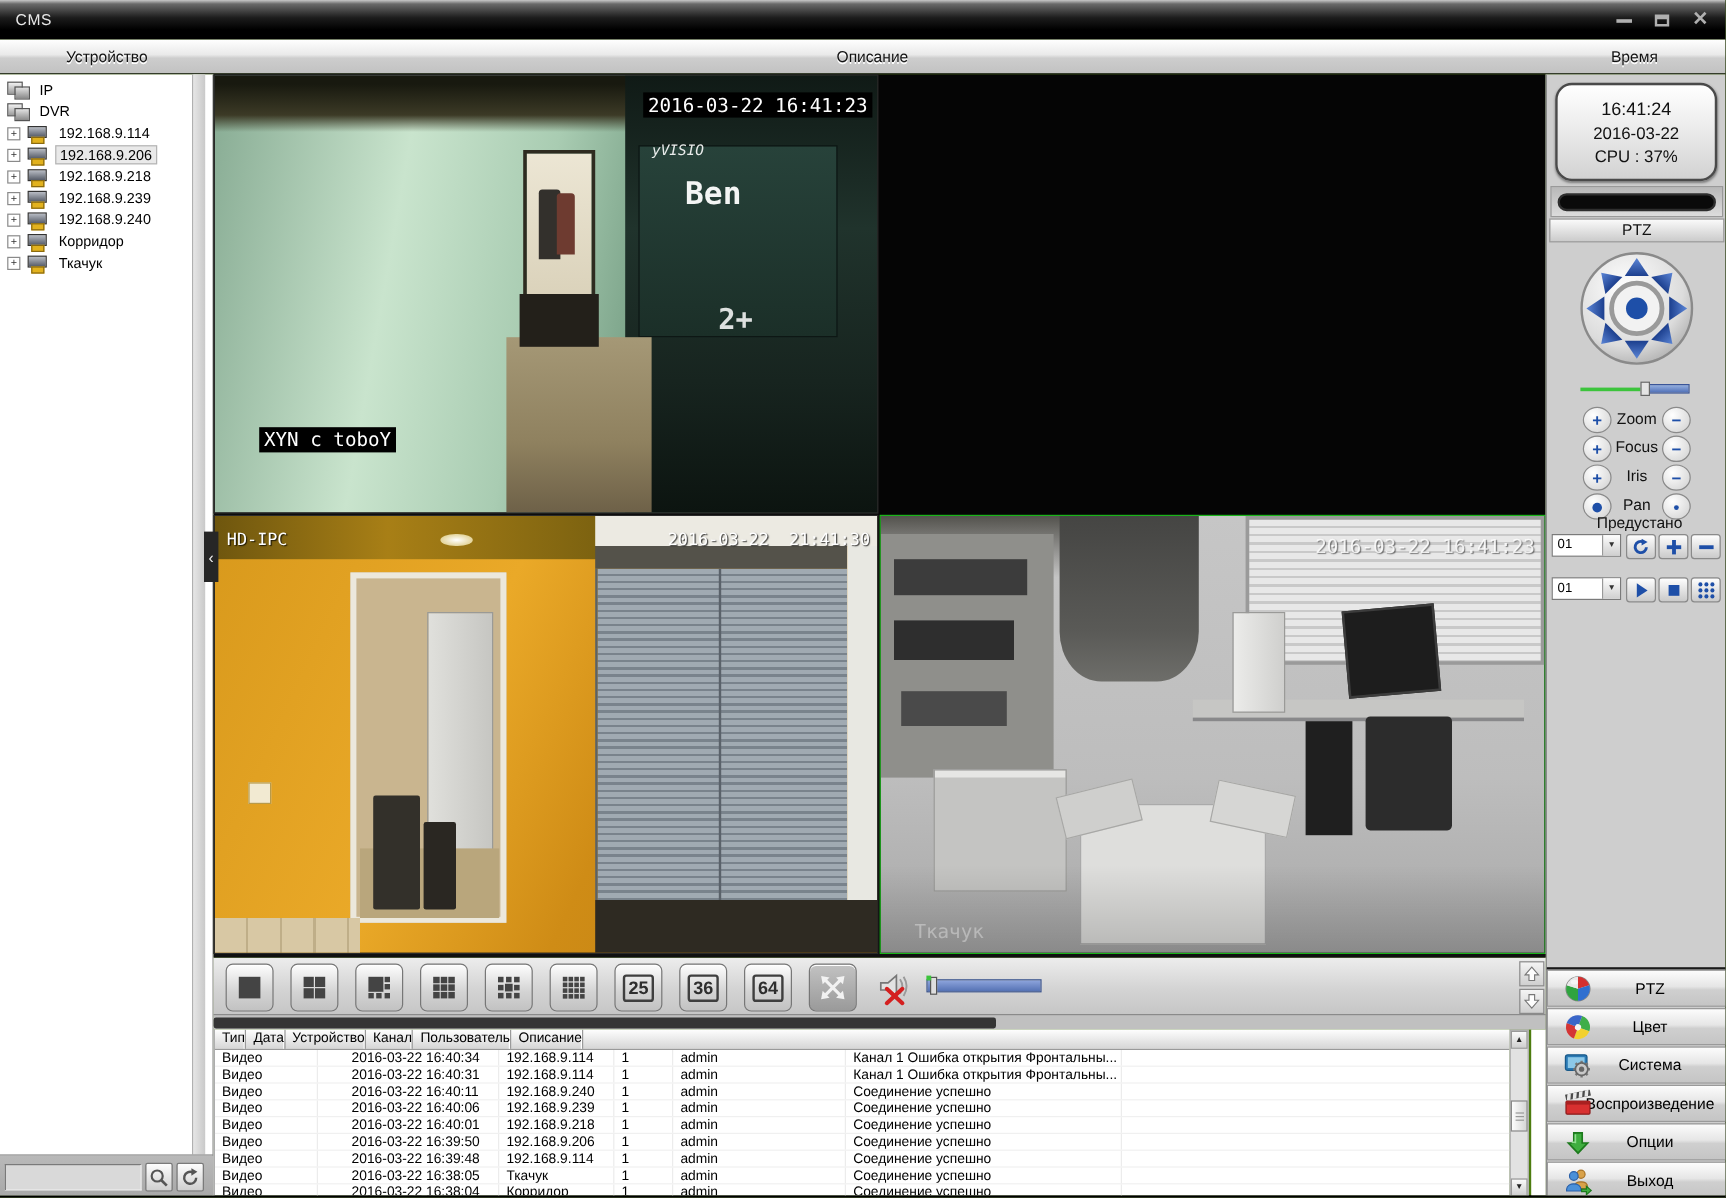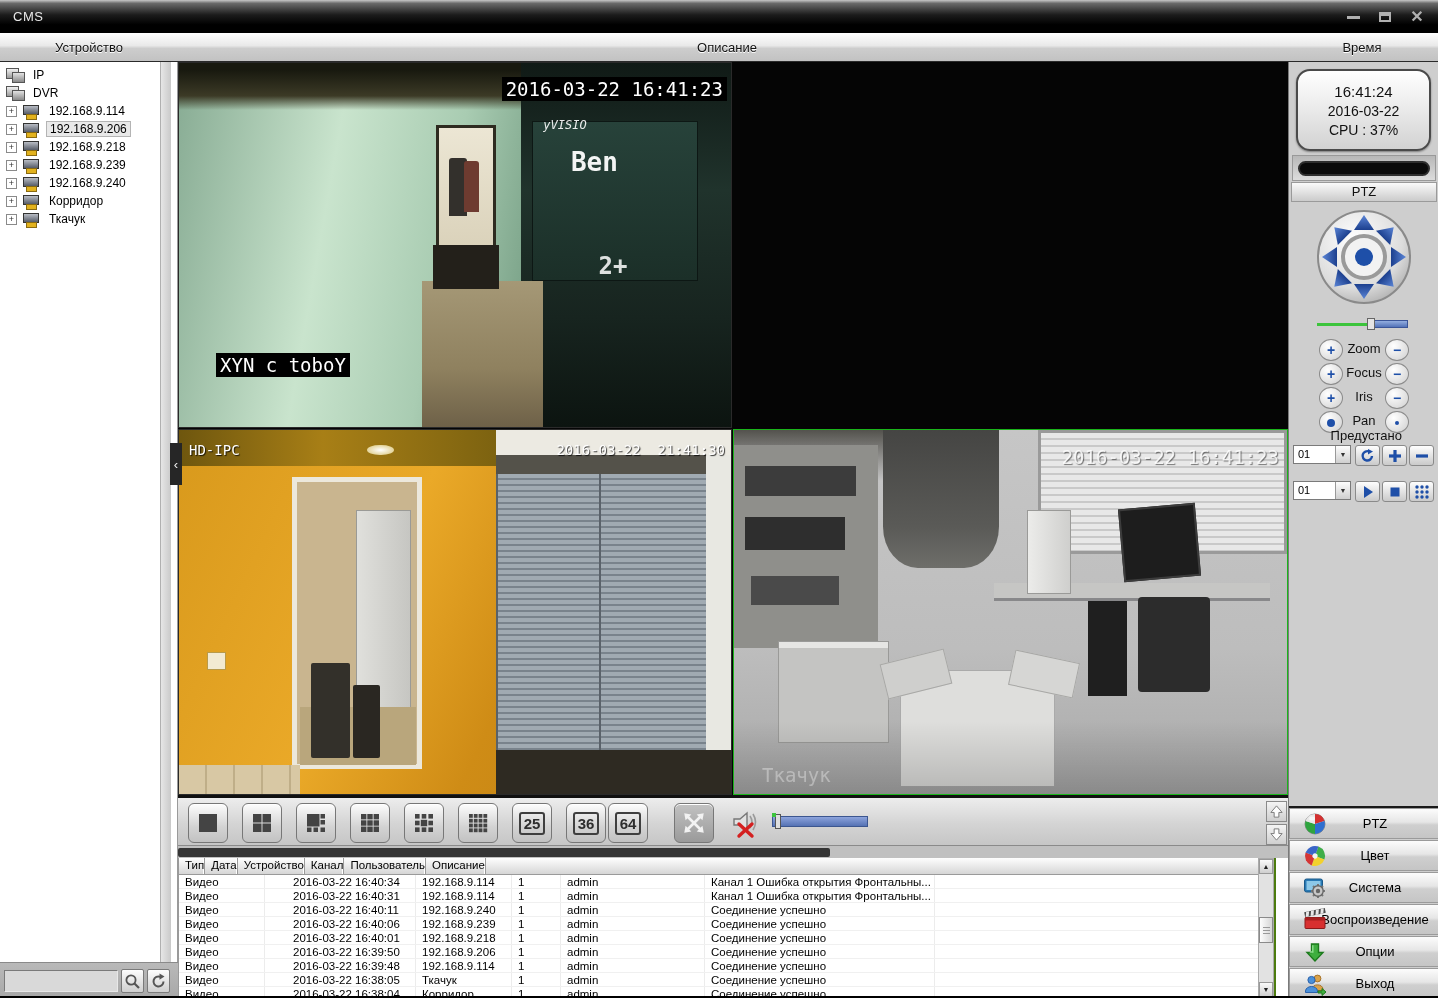--- a/index.html
+++ b/index.html
@@ -45,21 +45,21 @@
 
   
   .videogrid{position:absolute;left:178px;top:62px;width:1110px;height:733px;background:#050505;}
   .cam{position:absolute;overflow:hidden;border:1px solid #2a2a2a;background:#111;}
   .cam.selected{border:1px solid #1ab51a;}
   .cam-tl{left:0;top:0;width:554px;height:366px;}
   .cam-tr{left:555px;top:0;width:555px;height:366px;}
   .cam-bl{left:0;top:367px;width:554px;height:366px;}
   .cam-br{left:555px;top:367px;width:555px;height:366px;}
   .shape{position:absolute;}
-  .osd{position:absolute;font-family:"DejaVu Sans Mono",monospace;font-size:19px;color:#fff;z-index:5;white-space:pre;}
+  .osd{position:absolute;font-family:"DejaVu Sans Mono",monospace;font-size:16px;color:#fff;z-index:5;white-space:pre;}
   .osd.boxed{background:#000;padding:1px 4px;}
   .osd.plain{text-shadow:1px 1px 1px rgba(0,0,0,.8);font-size:14px;}
   .osd.faint{opacity:.35;}
 
   
   .rightpanel{position:absolute;left:1288px;top:62px;width:150px;height:936px;background:#cecece;border-left:1px solid #7a7a7a;}
   .clockbox{position:absolute;left:7px;top:7px;width:135px;height:82px;border:2px solid #4a4a4a;border-radius:14px;
     background:linear-gradient(180deg,#ffffff,#ececec 45%,#d2d2d2);box-shadow:0 1px 2px rgba(0,0,0,.4);
     display:flex;flex-direction:column;align-items:center;justify-content:center;gap:3px;font-size:14px;color:#111;}
   .blackbar-wrap{position:absolute;left:3px;top:93px;width:144px;height:26px;background:linear-gradient(#b8b8b8,#dcdcdc);border:1px solid #999;display:flex;align-items:center;justify-content:center;}
@@ -583,21 +583,21 @@
             <rect x="17.4" y="17.4" width="3.8" height="3.8"></rect>
           </g>
         </svg>
     </button>
     <button class="laybtn" style="left:334px">
         <span class="numglyph">25</span>
       </button>
     <button class="laybtn" style="left:388px">
         <span class="numglyph">36</span>
       </button>
-    <button class="laybtn" style="left:430px">
+    <button class="laybtn" style="left:442px">
         <span class="numglyph">64</span>
       </button>
     <button class="laybtn dark" style="left:496px">
       <svg width="26" height="26" viewBox="0 0 24 24">
         <g stroke="#f2f2f2" stroke-width="2.4">
             <path d="M12 12 L5.5 5.5"></path>
             <path d="M12 12 L18.5 5.5"></path>
             <path d="M12 12 L5.5 18.5"></path>
             <path d="M12 12 L18.5 18.5"></path>
           </g>

